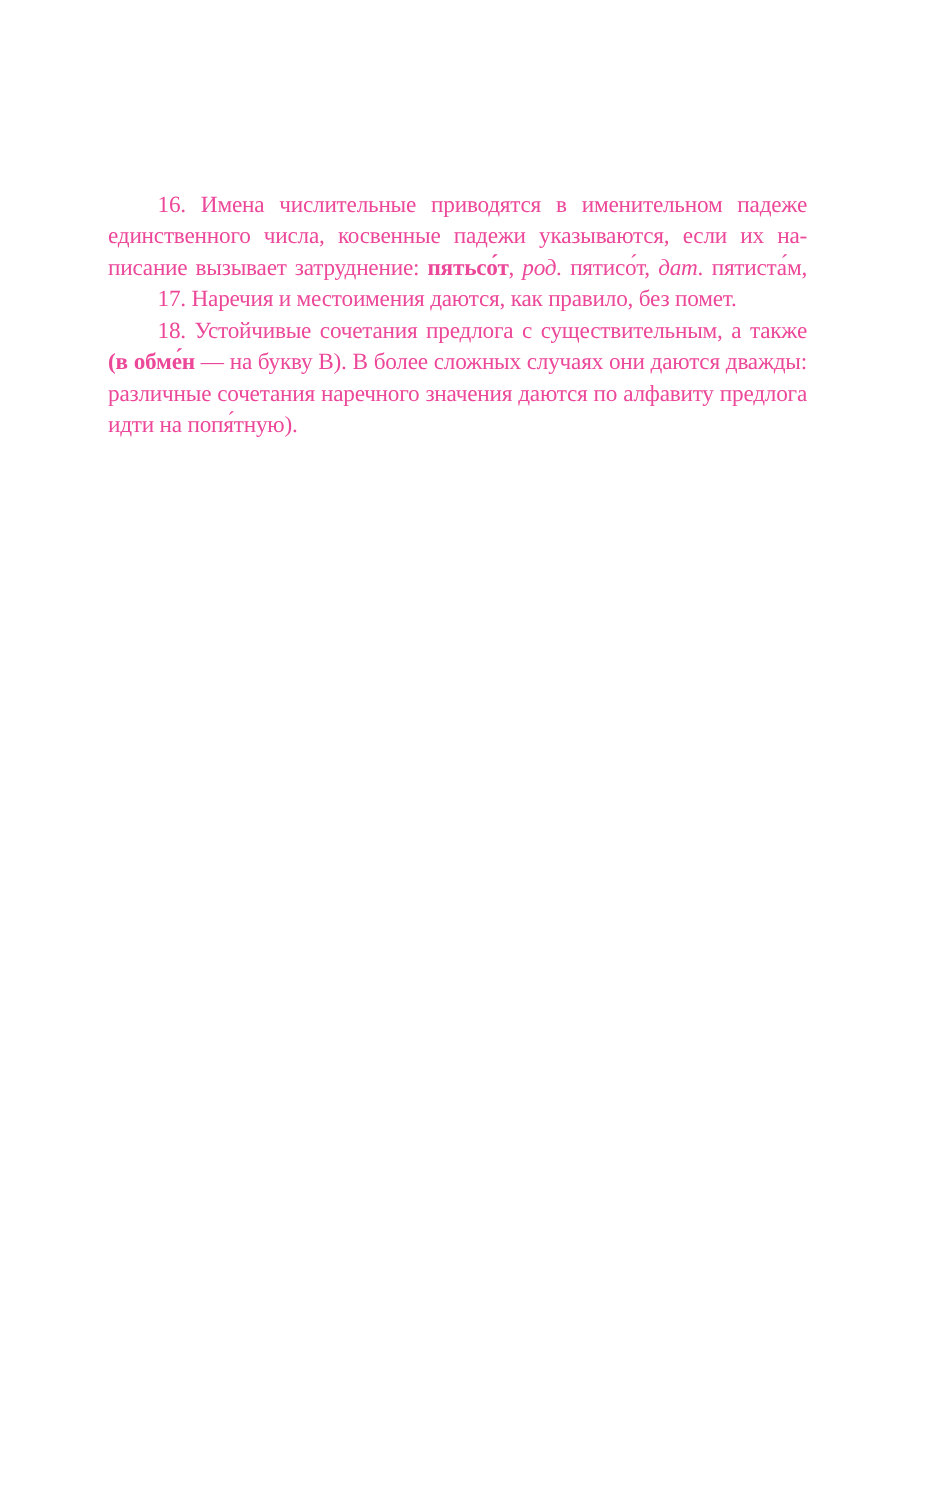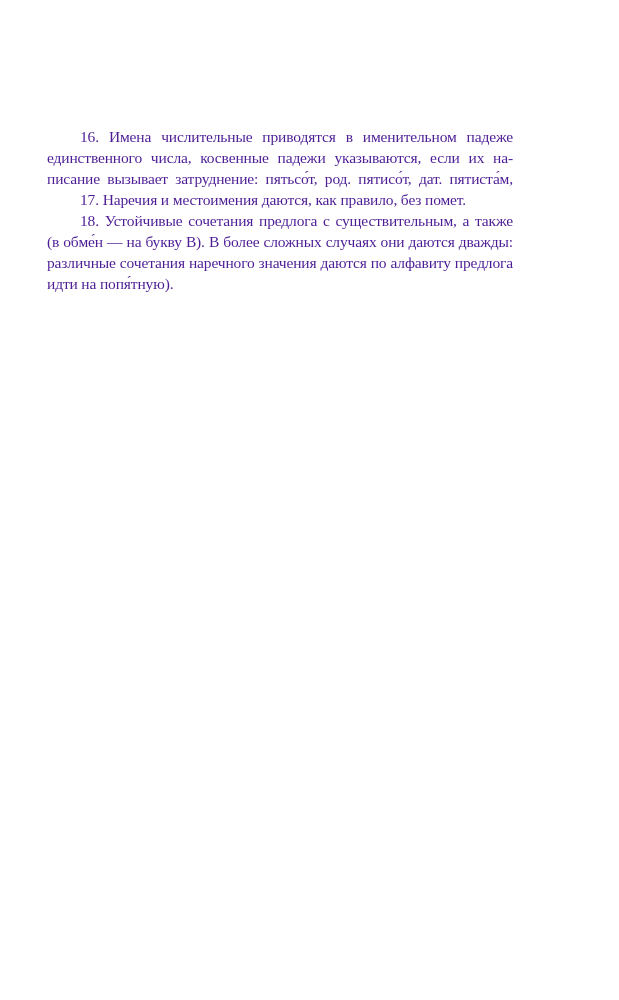--- a/index.html
+++ b/index.html
@@ -14,42 +14,42 @@
     font-family: "Liberation Serif", serif;
     overflow: hidden;
   }
   .page {
     position: absolute;
     inset: 0;
     background: #ffffff;
   }
   .text-block {
     position: absolute;
-    left: 47px;
+    left: 72px;
     top: 126px;
     width: 466px;
-    color: #4c1d95;
+    color: #ec4899;
     font-size: 15.5px;
     line-height: 21px;
     letter-spacing: -0.15px;
   }
   .line {
     min-height: 21px;
     text-align: left;
     white-space: pre-wrap;
   }
   .line.justify {
     text-align: justify;
     text-align-last: justify;
   }
   .line.indent {
     text-indent: 33px;
   }
-  .b { font-weight: normal; }
-  .i { }
+  .b { font-weight: bold; }
+  .i { font-style: italic; }
   .n { font-weight: normal; font-style: normal; }
 </style>
 </head>
 <body>
 
 <div class="page">
   <div class="text-block">
       <div class="line indent justify"><span class="n">16. Имена числительные приводятся в именительном падеже</span></div>
       <div class="line justify"><span class="n">единственного числа, косвенные падежи указываются, если их на-</span></div>
       <div class="line justify"><span class="n">писание вызывает затруднение: </span><span class="b">пятьсо́т</span><span class="n">, </span><span class="i">род.</span><span class="n"> пятисо́т, </span><span class="i">дат.</span><span class="n"> пятиста́м,</span></div>

